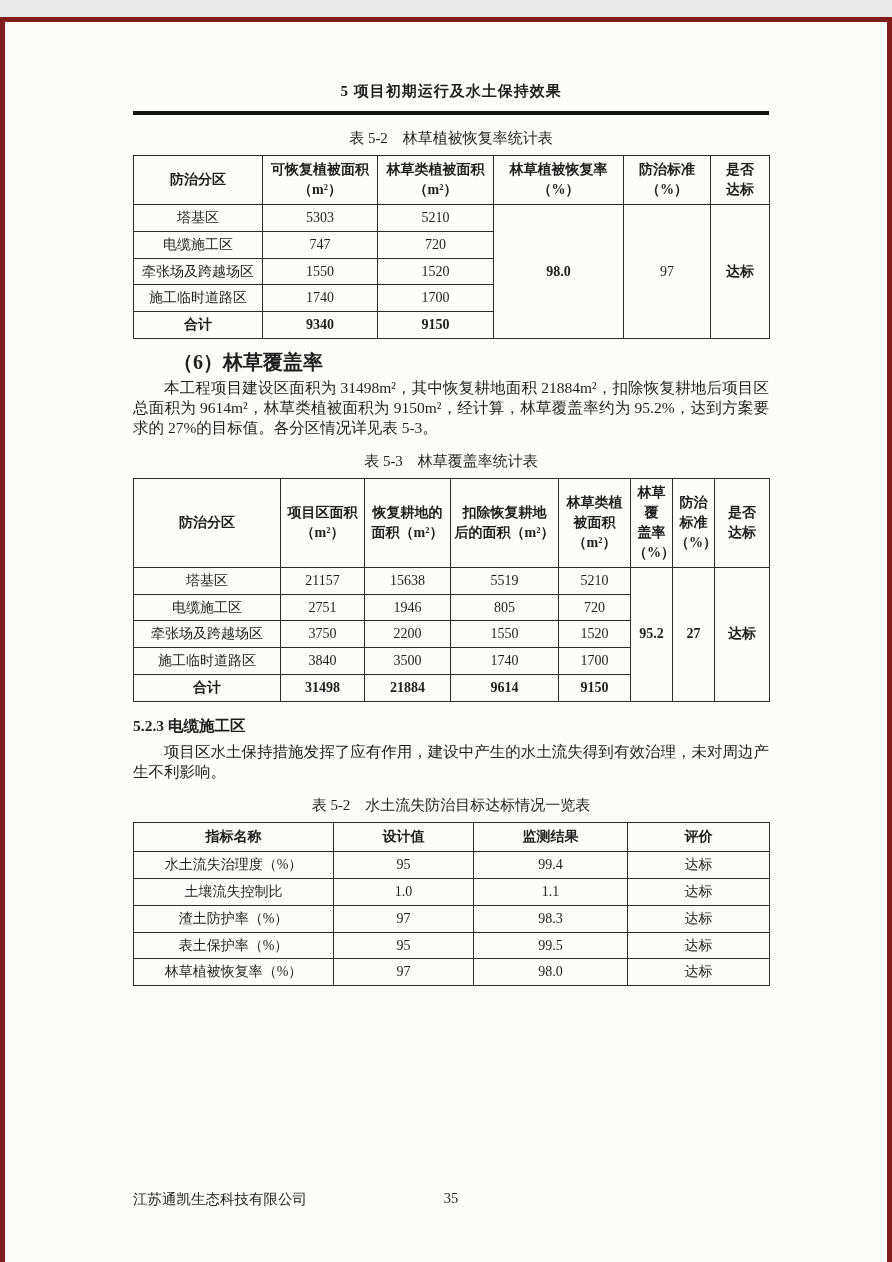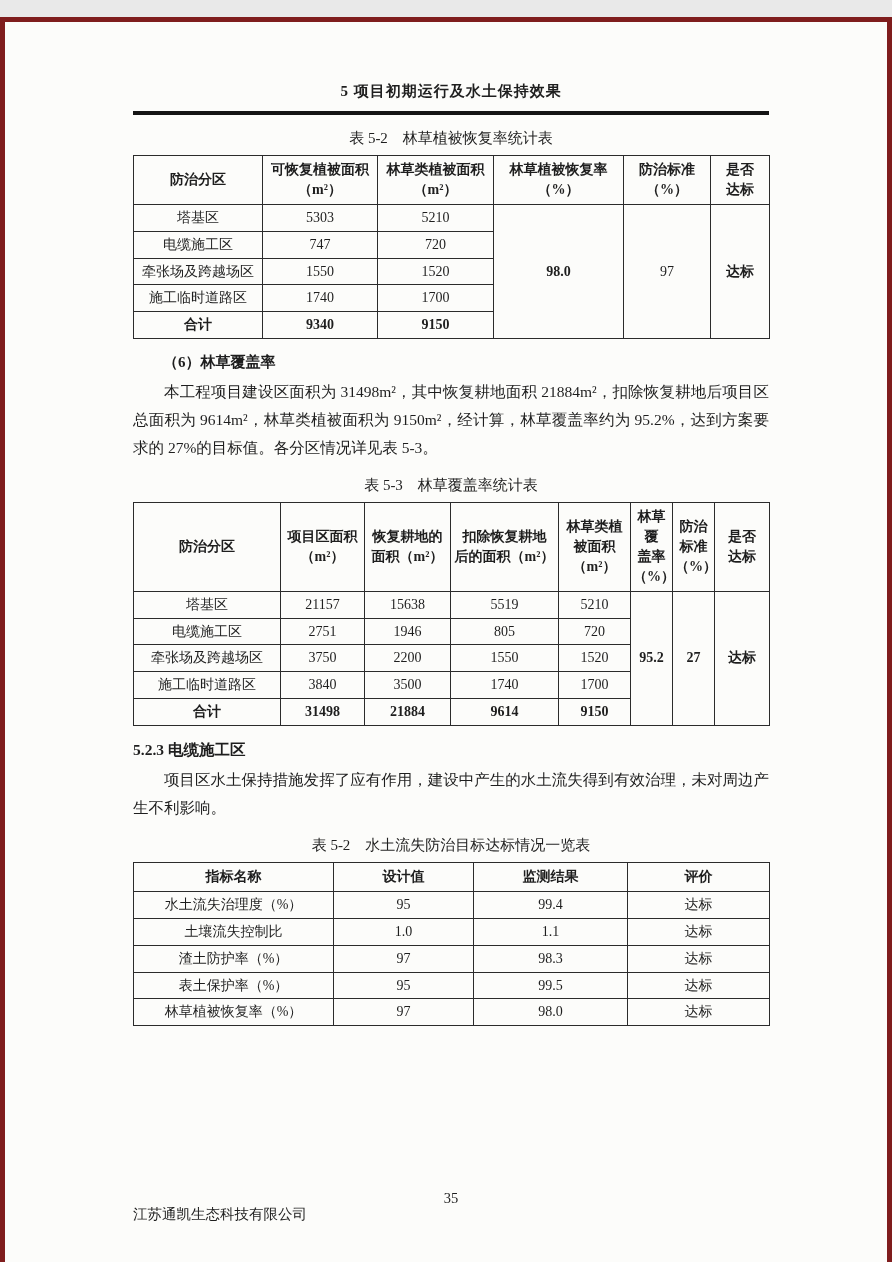--- a/index.html
+++ b/index.html
@@ -31,36 +31,36 @@
     border:1px solid #2b2b2b; text-align:center; vertical-align:middle;
     font-size:14px; line-height:1.42; padding:3px 2px; overflow:hidden;
   }
   .tbl th { font-weight:700; white-space:pre-line; padding:4px 2px; }
   .tbl td { height:26px; }
   .total-row td { font-weight:700; }
   .bold { font-weight:700; }
   .rate { font-size:15px; }
 
   .subheading {
-    font-weight:700; font-size:15px; text-indent:2em;
+    font-weight:700; font-size:20px; text-indent:2em;
     margin-top:11px; line-height:24px;
   }
   .section-heading {
     font-weight:700; font-size:15.5px; margin-top:12px; line-height:24px;
   }
   .para {
-    font-size:15.5px; line-height:28px; text-align:justify;
+    font-size:15.5px; line-height:20px; text-align:justify;
     text-indent:2em; margin-top:4px;
   }
 
   .footer {
     position:absolute; left:128px; width:636px; bottom:64px; height:20px;
     font-size:14.5px;
   }
-  .footer .company { position:absolute; left:0; top:15px;text-align:right; }
+  .footer .company { position:absolute; left:0; top:0;text-align:right; }
   .footer .pagenum { position:absolute; left:50%; top:0; transform:translateX(-50%); }
 </style>
 </head>
 <body>
 
 <div class="page">
   <div class="content">
 
     <div class="doc-header">5 项目初期运行及水土保持效果</div>
     <div class="header-rule"></div>

